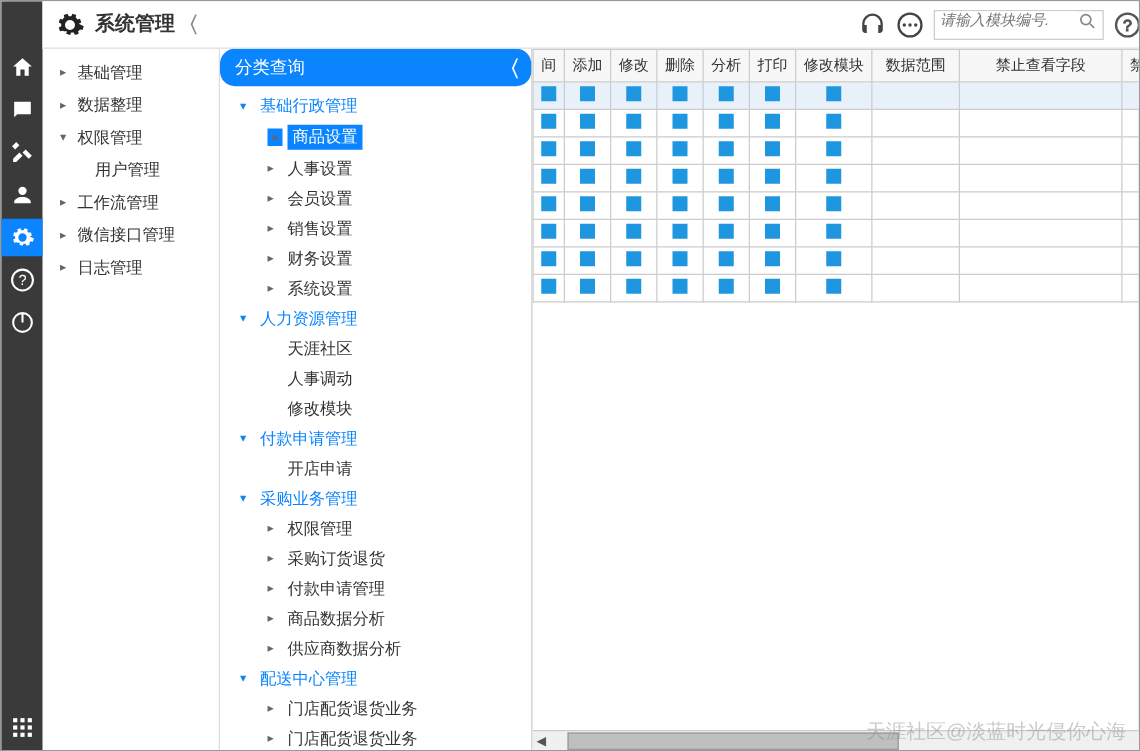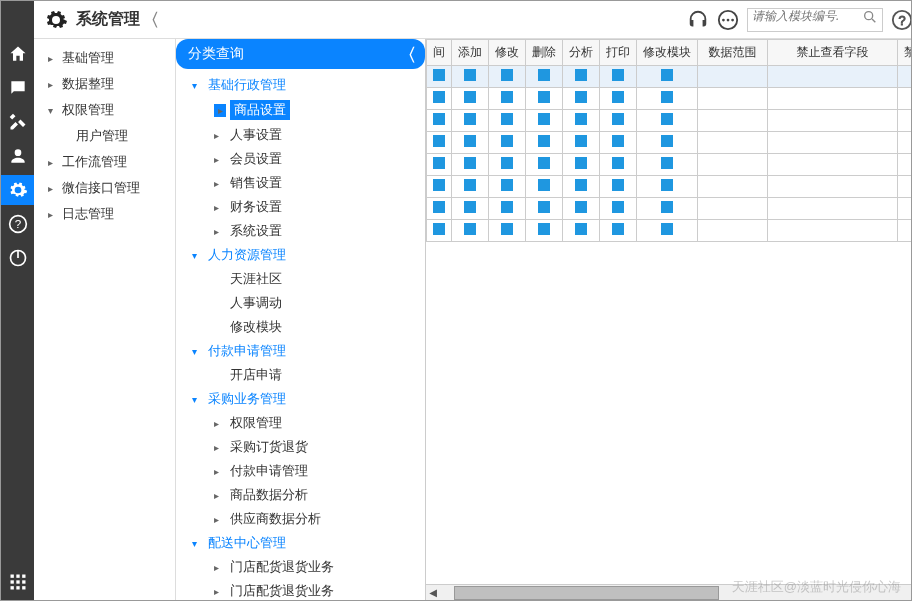--- a/index.html
+++ b/index.html
@@ -54,21 +54,21 @@
 .grid td { border: 1px solid #ccc; padding: 2px; text-align: center; height: 22px; }
 .chk { width: 12px; height: 12px; background: #1f97e0; display: inline-block; }
 .grid tr.sel td { background: #e8f1fa; }
 .grid td.wide { min-width: 70px; }
 .grid td.wider { min-width: 130px; }
 .hscroll { height: 16px; background: #f0f0f0; border-top: 1px solid #ccc; display: flex; align-items: center; }
 .hscroll .track { flex: 1; height: 14px; background: #f0f0f0; margin: 0 14px; position: relative; }
 .hscroll .thumb { position: absolute; left: 0; width: 60%; height: 100%; background: #bfbfbf; border: 1px solid #999; }
 .hscroll .arr { width: 14px; text-align: center; font-size: 10px; color: #555; cursor: pointer; }
 
-.watermark { position: absolute; bottom: 4px; right: 10px; color: rgba(150,150,150,0.5); font-size: 13px; pointer-events: none; z-index: 100; }
+.watermark { position: absolute; bottom: 4px; right: 10px; color: rgba(150,150,150,0.5); font-size: 16px; pointer-events: none; z-index: 100; }
 .resize-handle { position: absolute; left: -3px; top: 0; bottom: 0; width: 6px; cursor: col-resize; }
 </style>
 </head>
 <body>
 
 <div class="app">
   <div class="iconbar">
     <div class="iconbar-item">
         <svg viewBox="0 0 24 24">
           <path d="M12 3l9 8h-3v9h-4v-6H10v6H6v-9H3z"></path>

